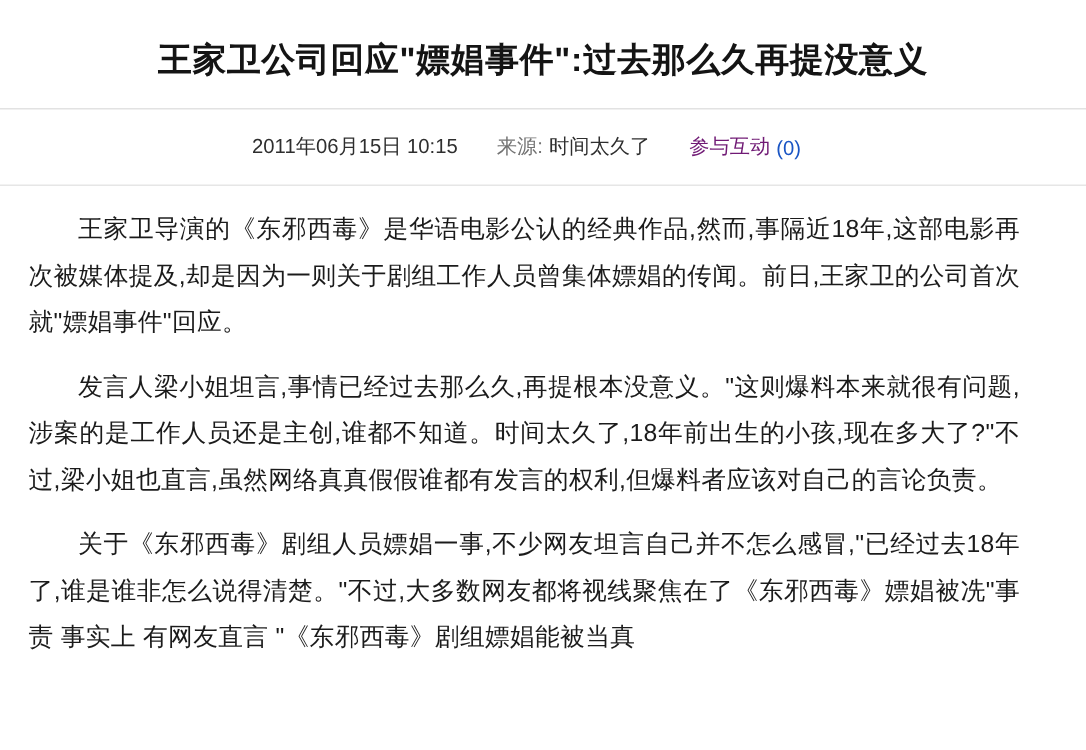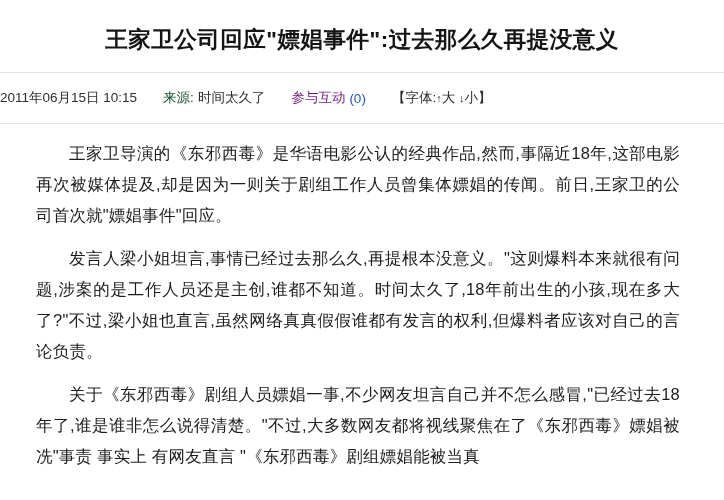--- a/index.html
+++ b/index.html
@@ -37,29 +37,30 @@
   .rule {
     height: 1px;
     background: #e2e2e2;
     margin: 14px 0 0 0;
   }
 
   
   .meta {
     display: flex;
     align-items: center;
+    justify-content: center;
     gap: 4px;
     font-size: 13.5px;
     color: #3d3d3d;
     padding: 16px 0 0 0;
     white-space: nowrap;
   }
   .meta .date { color: #2e2e2e; }
   .meta .sep { display: inline-block; width: 18px; }
-  .meta .source-label { color: #14532d; }
+  .meta .source-label { color: #737373; }
   .meta .source-name { color: #2e2e2e; }
   .meta .interact {
     color: #701a75;
     text-decoration: none;
     cursor: pointer;
   }
   .meta .interact-count { color: #1a55c4; }
   .meta .font-box {
     color: #2b2b2b;
   }
@@ -70,21 +71,21 @@
   .meta .arrow-down { font-size: 11px; }
 
   .meta-rule {
     height: 1px;
     background: #e6e6e6;
     margin: 16px 0 0 0;
   }
 
   
   .body {
-    padding: 14px 44px 0 36px;
+    padding: 14px 44px 0 19px;
   }
   .para {
     font-size: 16.5px;
     line-height: 31px;
     color: #1b1b1b;
     text-indent: 2em;
     margin: 0 0 12px 0;
     text-align: justify;
     letter-spacing: 0.2px;
   }
@@ -101,23 +102,20 @@
 
   <div class="meta">
     <span class="date">2011年06月15日 10:15</span>
     <span class="sep"></span>
     <span class="source-label">来源:</span>
     <span class="source-name">时间太久了</span>
     <span class="sep"></span>
     <a class="interact">参与互动</a>
     <span class="interact-count">(0)</span>
     <span class="sep"></span>
-    <span class="font-box">
-      <span>【</span><span>字体:</span><span class="arrow-up">↑</span><span class="font-big">大</span>&nbsp;<span class="arrow-down">↓</span><span class="font-small">小</span><span>】</span>
-    </span>
   </div>
 
   <div class="meta-rule"></div>
 
   <div class="body">
     <p class="para">王家卫导演的《东邪西毒》是华语电影公认的经典作品,然而,事隔近18年,这部电影再次被媒体提及,却是因为一则关于剧组工作人员曾集体嫖娼的传闻。前日,王家卫的公司首次就"嫖娼事件"回应。</p>
     <p class="para">发言人梁小姐坦言,事情已经过去那么久,再提根本没意义。"这则爆料本来就很有问题,涉案的是工作人员还是主创,谁都不知道。时间太久了,18年前出生的小孩,现在多大了?"不过,梁小姐也直言,虽然网络真真假假谁都有发言的权利,但爆料者应该对自己的言论负责。</p>
     <p class="para">关于《东邪西毒》剧组人员嫖娼一事,不少网友坦言自己并不怎么感冒,"已经过去18年了,谁是谁非怎么说得清楚。"不过,大多数网友都将视线聚焦在了《东邪西毒》嫖娼被冼"事责 事实上 有网友直言 "《东邪西毒》剧组嫖娼能被当真</p>
   </div>
 

